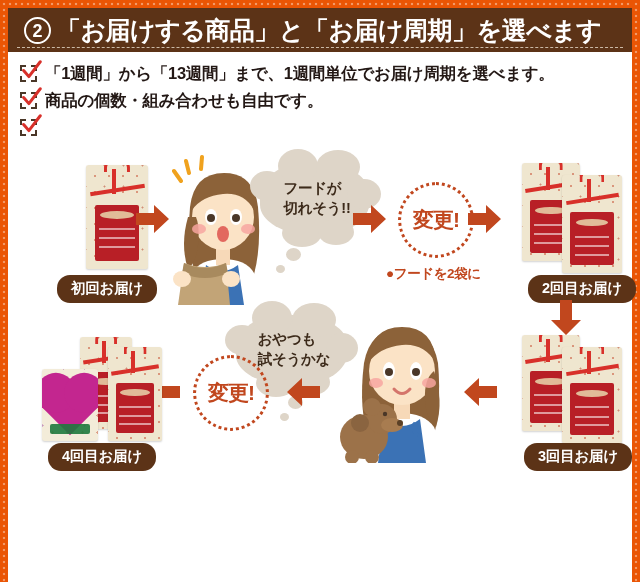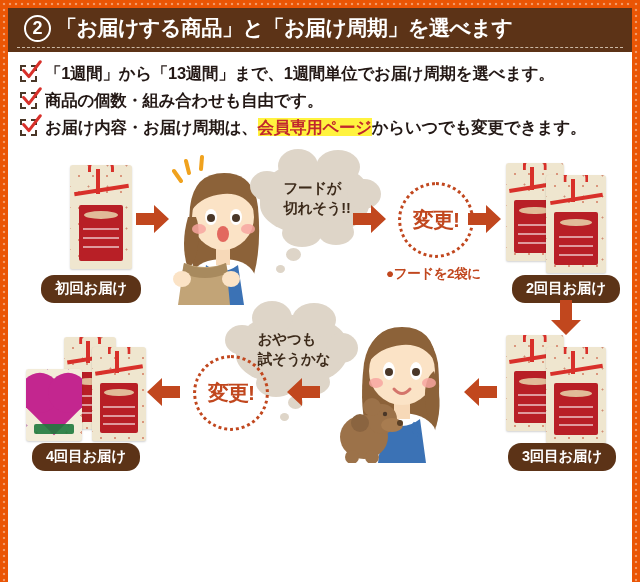--- a/index.html
+++ b/index.html
@@ -70,21 +70,21 @@
     font-weight: bold;
     display: flex;
     align-items: center;
     justify-content: center;
     line-height: 1;
     box-sizing: border-box;
     flex: 0 0 auto;
   }
   #title-text {
     color: #ffffff;
-    font-size: 21px;
+    font-size: 25px;
     font-weight: bold;
     letter-spacing: -0.5px;
     white-space: nowrap;
     margin-left: 3px;
   }
 
   
   #checklist {
     position: absolute;
     left: 20px;
@@ -128,21 +128,21 @@
   }
 
   
   #diagram {
     position: absolute;
     left: 8px;
     top: 155px;
     width: 624px;
     height: 310px;
   }
-  .node { position: absolute; }
+  .node { position: absolute; margin-left: 16px; }
 
   
   .bag {
     position: relative;
     background: #efe6cf;
     border-radius: 3px 3px 2px 2px;
     box-shadow: 0 1px 2px rgba(0,0,0,0.18);
     overflow: hidden;
   }
   .bag::before {   
@@ -380,23 +380,20 @@
       <div class="check-text">
         <span>商品の個数・組み合わせも自由です。</span>
       </div>
     </div>
 
     <div class="check-row">
       <div class="check-box">
         <svg class="tick" viewBox="0 0 24 24" aria-hidden="true">
           <path d="M3 12 L9 19 L22 2" fill="none" stroke="#d8302a" stroke-width="3.4" stroke-linecap="round" stroke-linejoin="round"></path>
         </svg>
-      </div>
-      <div class="check-text">
-        <span>お届け内容・お届け周期は、</span><span class="hl">会員専用ページ</span><span>からいつでも変更できます。</span>
       </div>
     </div>
   </div>
 
   <div id="diagram">
 
     <div class="node" style="left:62px; top:10px;">
       <div class="bag" style="width:62px; height:104px;">
         <div class="handle"></div>
           <div class="ribbon"></div>

